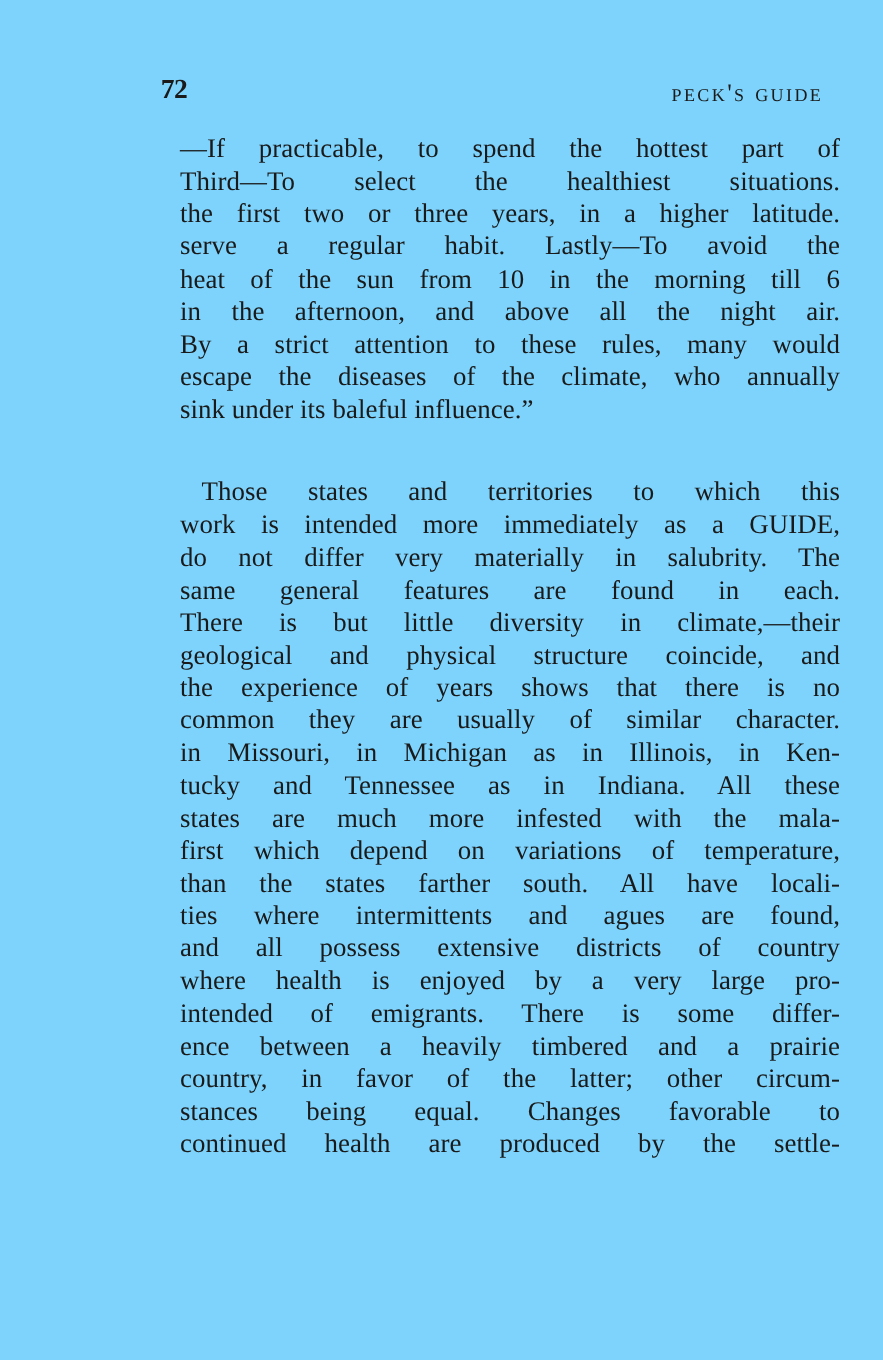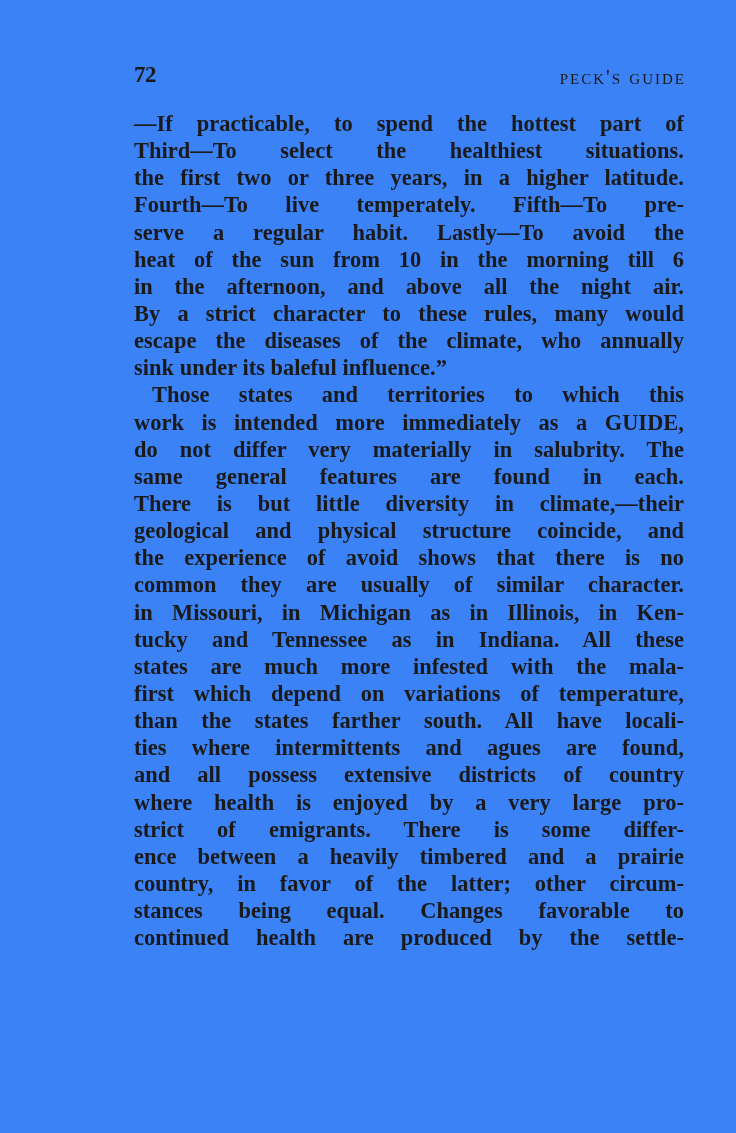--- a/index.html
+++ b/index.html
@@ -14,21 +14,21 @@
       overflow: hidden;
       font-family: "Liberation Serif", "DejaVu Serif", serif;
       color: #1a1a1a;
     }
     .page {
       position: absolute;
       left: 0;
       top: 0;
       width: 736px;
       height: 1133px;
-      background: #3b82f6;
+      background: #7dd3fc;
     }
     .running-head {
       position: absolute;
       top: 60px;
       left: 134px;
       width: 552px;
       height: 30px;
     }
     .page-number {
       position: absolute;
@@ -49,76 +49,75 @@
       font-weight: normal;
       letter-spacing: 2px;
       line-height: 30px;
       font-variant: small-caps;
       text-transform: lowercase;
       padding-left: 6px;
     }
     .body-text {
       position: absolute;
       top: 110px;
-      left: 134px;
+      left: 150px;
       width: 550px;
-      font-weight: bold;
     }
     .line {
       display: block;
       height: 27.15px;
       line-height: 27.15px;
       font-size: 22.4px;
       white-space: nowrap;
       text-align: justify;
       text-align-last: justify;
       letter-spacing: 0.05px;
     }
     .line.indent {
       padding-left: 18px;
+      margin-top: 42px;
     }
     .line.last {
       text-align-last: left;
     }
   </style>
 </head>
 <body>
 
 <div class="page">
   <div class="running-head">
     <span class="page-number">72</span>
     <span class="running-title">PECK'S GUIDE</span>
   </div>
 
   <div class="body-text">
     <span class="line">—If practicable, to spend the hottest part of</span>
     <span class="line">Third—To select the healthiest situations.</span>
     <span class="line">the first two or three years, in a higher latitude.</span>
-    <span class="line">Fourth—To live temperately. Fifth—To pre-</span>
     <span class="line">serve a regular habit. Lastly—To avoid the</span>
     <span class="line">heat of the sun from 10 in the morning till 6</span>
     <span class="line">in the afternoon, and above all the night air.</span>
-    <span class="line">By a strict character to these rules, many would</span>
+    <span class="line">By a strict attention to these rules, many would</span>
     <span class="line">escape the diseases of the climate, who annually</span>
     <span class="line last">sink under its baleful influence.”</span>
     <span class="line indent">Those states and territories to which this</span>
     <span class="line">work is intended more immediately as a GUIDE,</span>
     <span class="line">do not differ very materially in salubrity. The</span>
     <span class="line">same general features are found in each.</span>
     <span class="line">There is but little diversity in climate,—their</span>
     <span class="line">geological and physical structure coincide, and</span>
-    <span class="line">the experience of avoid shows that there is no</span>
+    <span class="line">the experience of years shows that there is no</span>
     <span class="line">common they are usually of similar character.</span>
     <span class="line">in Missouri, in Michigan as in Illinois, in Ken-</span>
     <span class="line">tucky and Tennessee as in Indiana. All these</span>
     <span class="line">states are much more infested with the mala-</span>
     <span class="line">first which depend on variations of temperature,</span>
     <span class="line">than the states farther south. All have locali-</span>
     <span class="line">ties where intermittents and agues are found,</span>
     <span class="line">and all possess extensive districts of country</span>
     <span class="line">where health is enjoyed by a very large pro-</span>
-    <span class="line">strict of emigrants. There is some differ-</span>
+    <span class="line">intended of emigrants. There is some differ-</span>
     <span class="line">ence between a heavily timbered and a prairie</span>
     <span class="line">country, in favor of the latter; other circum-</span>
     <span class="line">stances being equal. Changes favorable to</span>
     <span class="line">continued health are produced by the settle-</span>
   </div>
 </div>
 
 </body></html>

